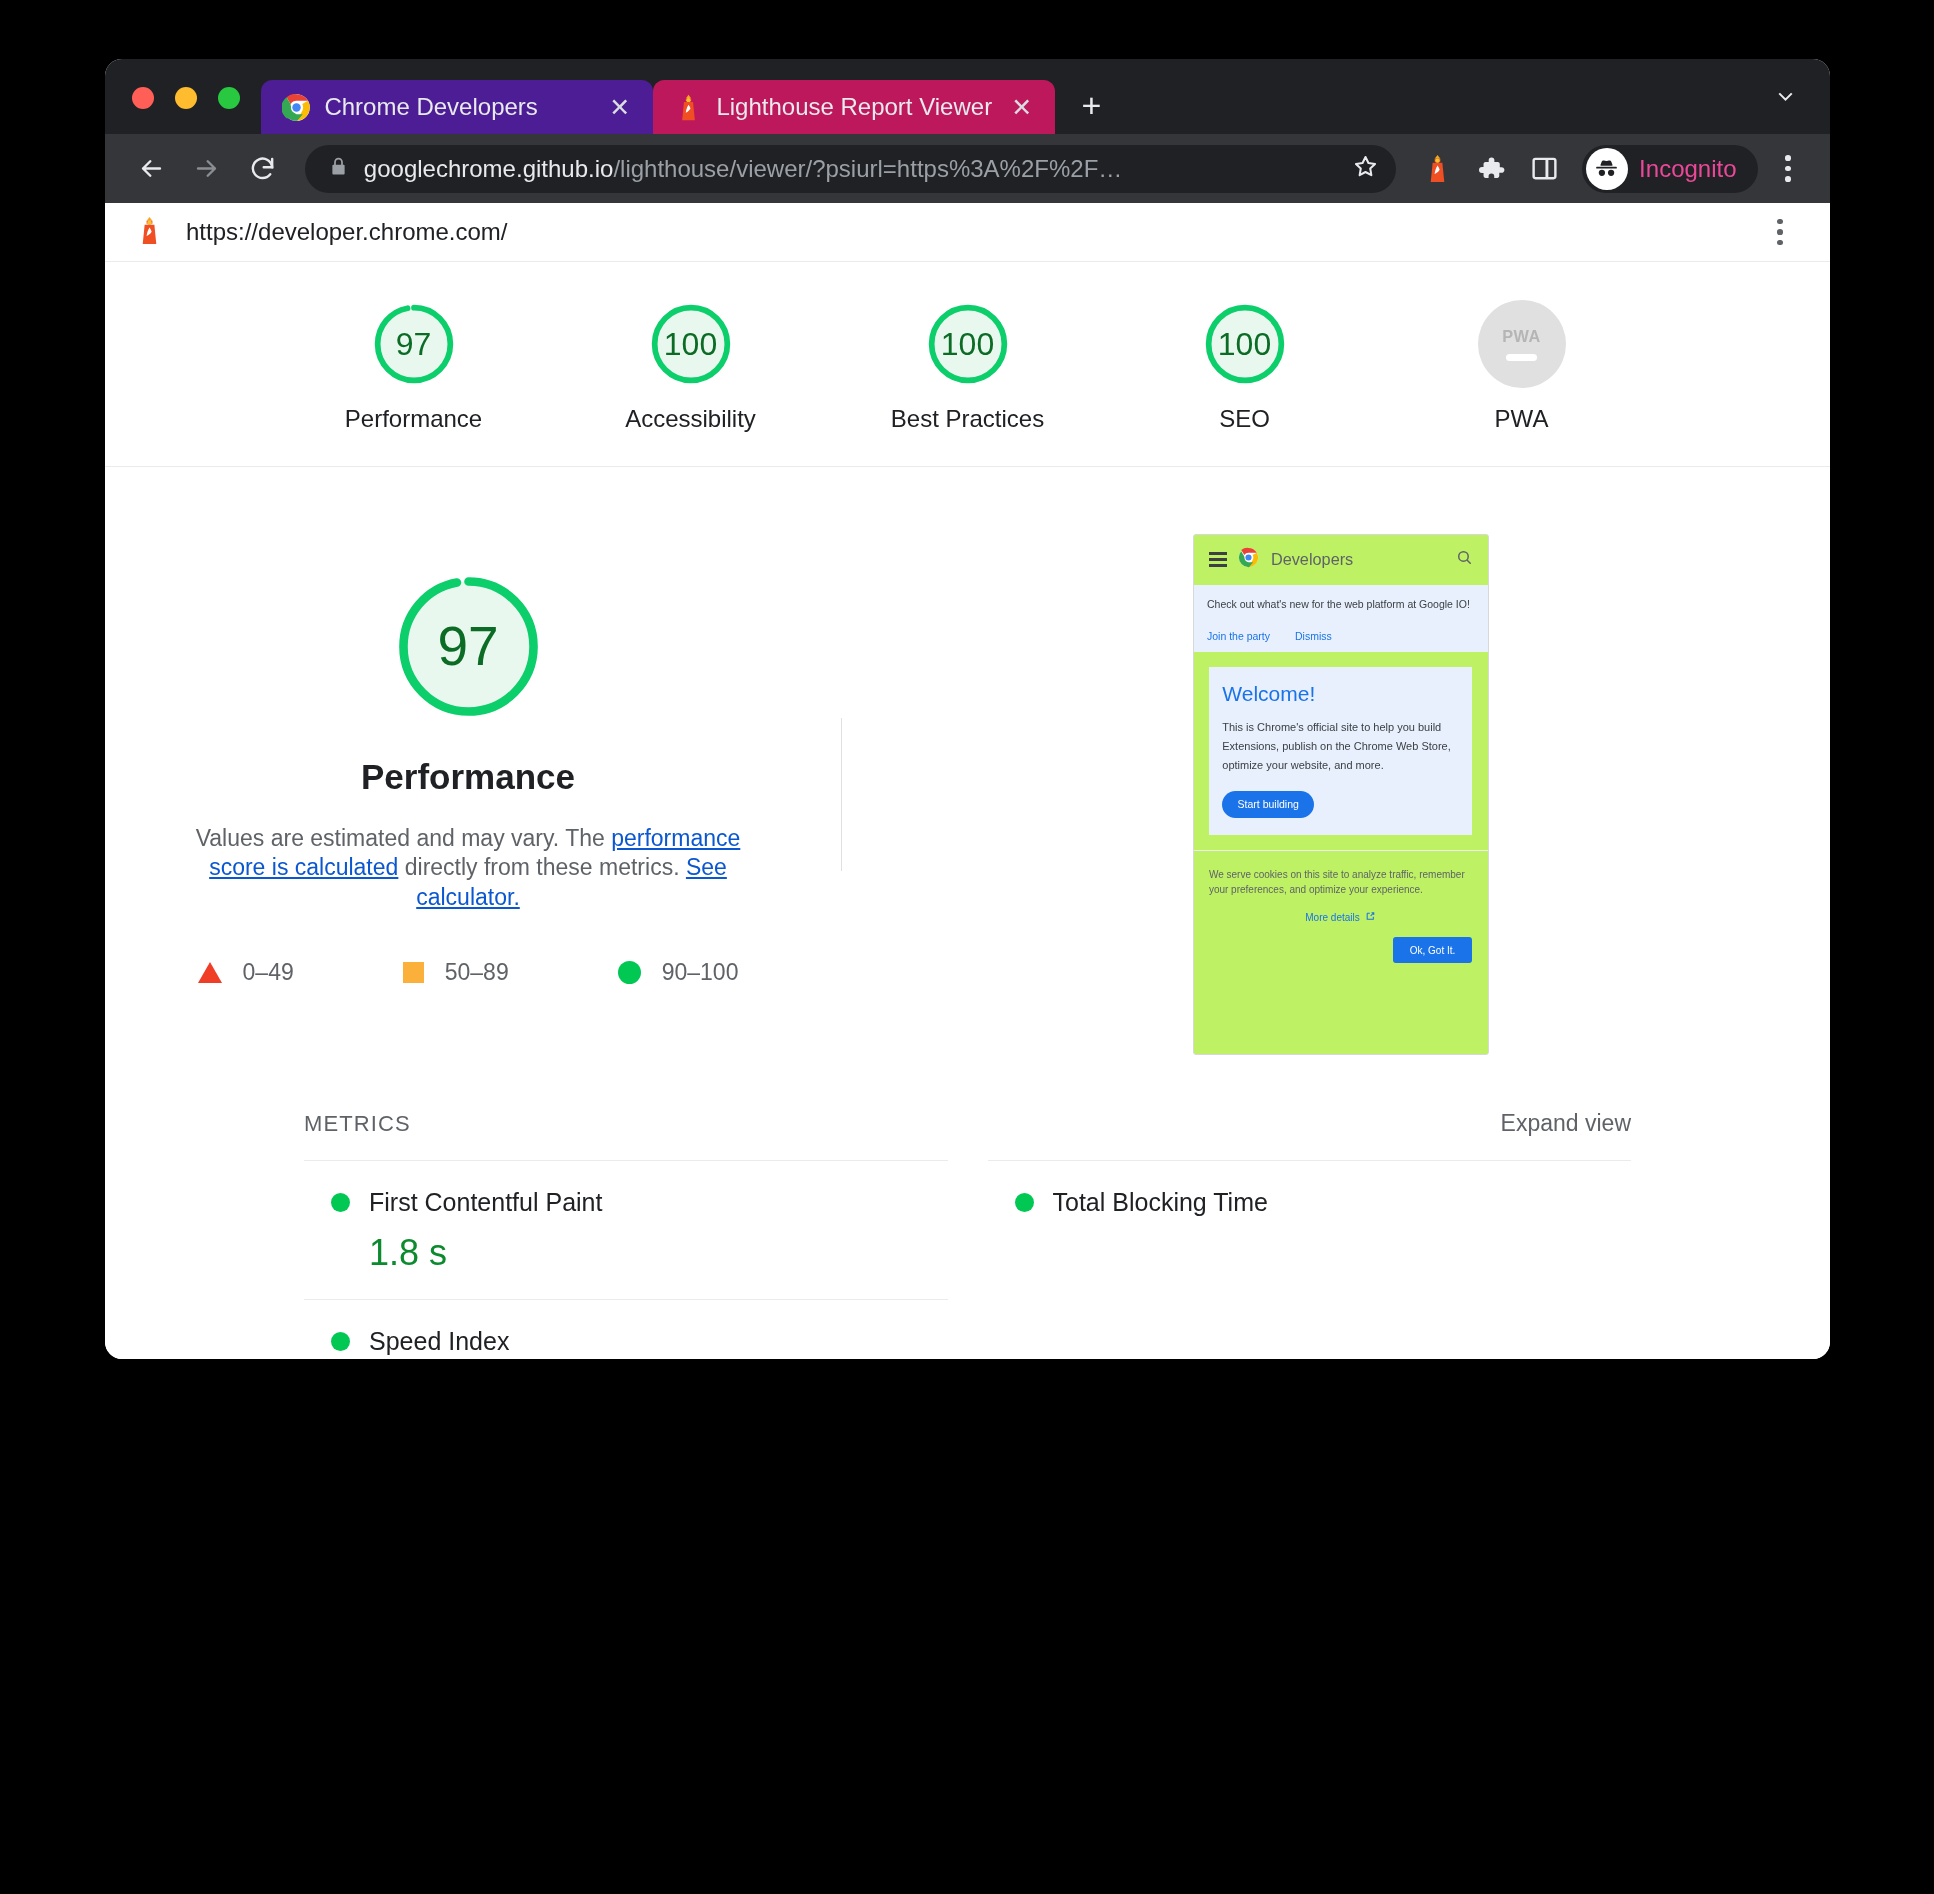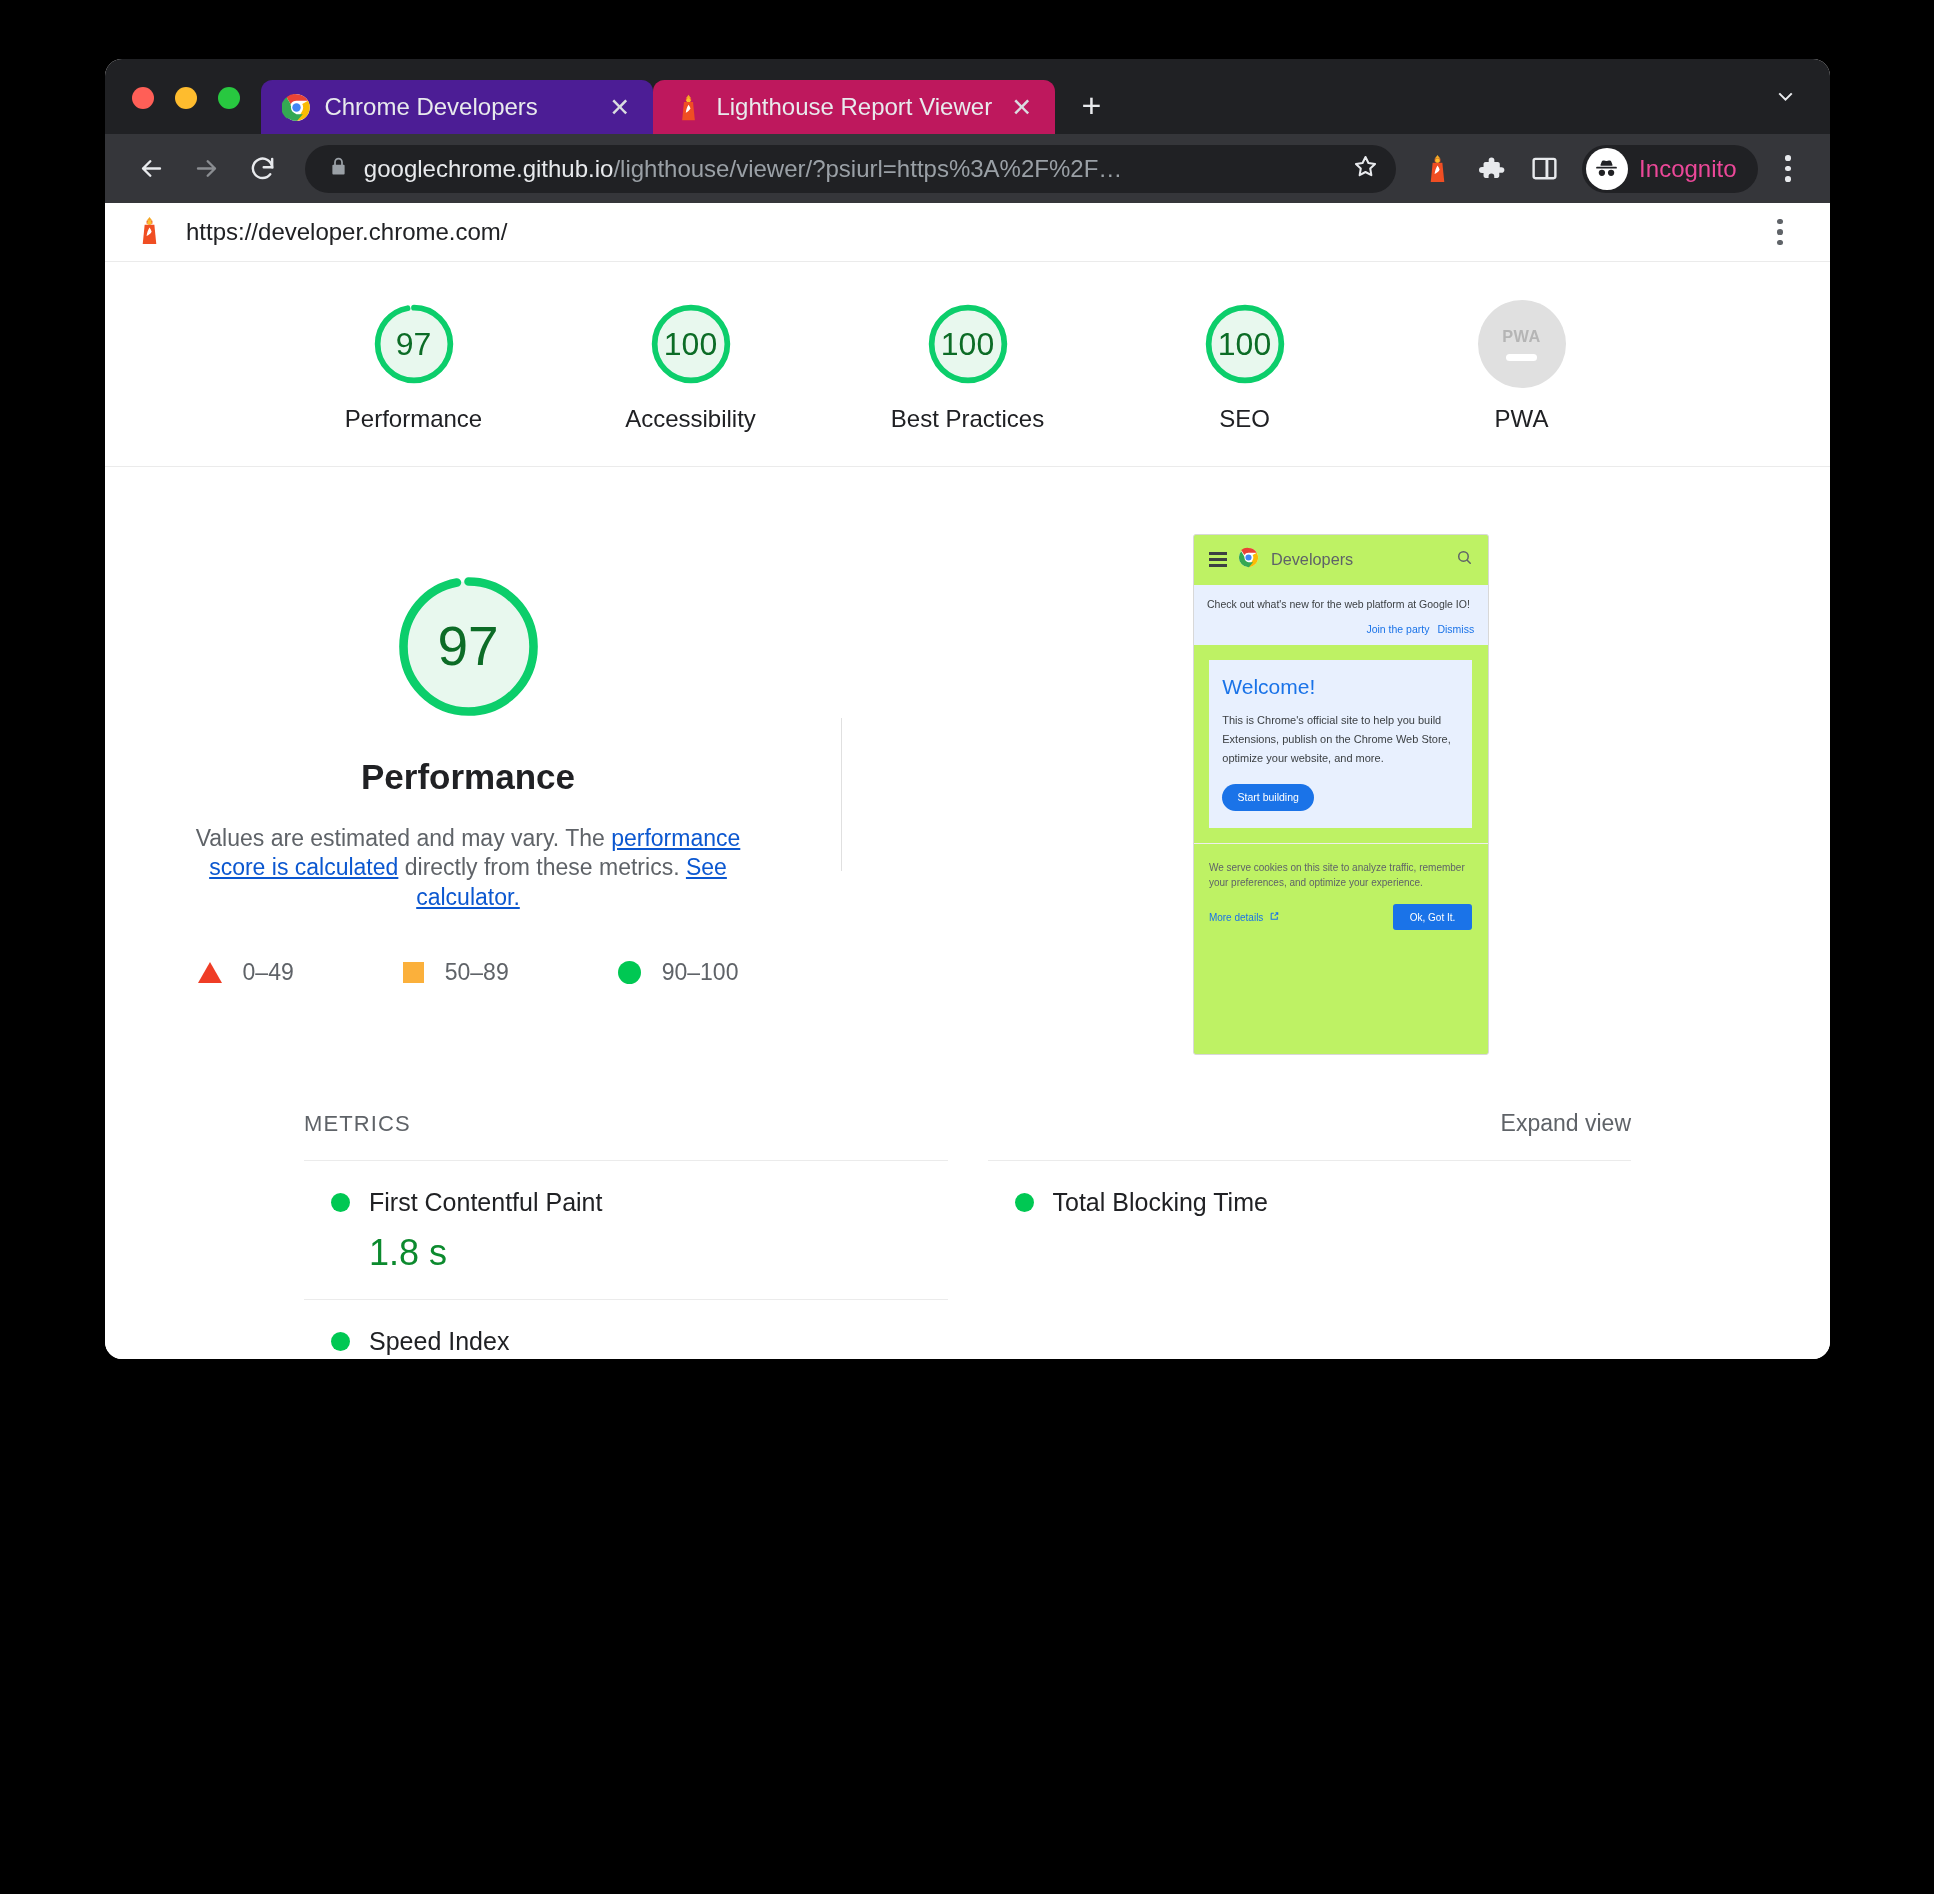--- a/index.html
+++ b/index.html
@@ -166,32 +166,32 @@
   .shot {
     width: 296px; height: 521px; border: 1px solid #d8d8d8; border-radius: 2.9px;
     background: #bef264; overflow: hidden; font-family: "Liberation Sans", sans-serif;
   }
   .shot-nav { height: 50px; display: flex; align-items: center; gap: 11.5px; padding: 0 15.3px; }
   .hamb { display: flex; flex-direction: column; gap: 3.8px; }
   .hamb i { width: 18px; height: 2.4px; background: #3c4043; display: block; }
   .shot-brand { font-size: 16.3px; color: #5f6368; flex: 1; }
   .shot-banner { background: #e8f0fe; padding: 12.4px 13.4px 9.6px; }
   .shot-banner p { font-size: 10.5px; color: #3c4043; line-height: 1.45; }
-  .shot-banner .acts { display: flex; justify-content: flex-end; gap: 8px; margin-top: 11px; }
+  .shot-banner .acts { display: flex; gap: 25px; margin-top: 18px; }
   .shot-banner .acts b { font-size: 10.5px; color: #1a73e8; font-weight: 400; }
   .shot-card { background: #e8f0fe; margin: 15.3px 15.3px 0; padding: 15.3px 13.4px 17px; }
   .shot-card h3 { font-size: 21px; color: #1a73e8; font-weight: 400; margin-bottom: 11.5px; }
   .shot-card p { font-size: 11px; color: #3c4043; line-height: 1.75; }
   .shot-btn {
     display: inline-block; margin-top: 15.3px; background: #1a73e8; color: #fff;
     font-size: 10.5px; padding: 7.6px 15.3px; border-radius: 15.3px;
   }
   .shot-cookie { padding: 15.3px 15.3px 0; border-top: 1px solid #eee; margin-top: 15.3px; }
   .shot-cookie p { font-size: 10px; color: #5f6368; line-height: 1.55; }
-  .shot-cookie .row { display: flex; align-items: center; gap: 13.4px; margin-top: 13.4px; }
+  .shot-cookie .row { display: flex; align-items: center; gap: 13.4px; margin-top: 13.4px; flex-direction: column; }
   .shot-cookie .more { font-size: 10px; color: #1a73e8; display: flex; align-items: center; gap: 5.7px; }
   .shot-ok { margin-left: auto; background: #1a73e8; color: #fff; font-size: 10px; padding: 7.6px 17px; border-radius: 2.9px; }
 
   
   .metrics { padding: 0 199px 0 199px; margin-top: 55px; }
   .metrics-head { display: flex; align-items: baseline; }
   .metrics-head h4 {
     font-size: 22px; color: #5f6368; letter-spacing: 1.1px;
     font-weight: 400; flex: 1;
   }

